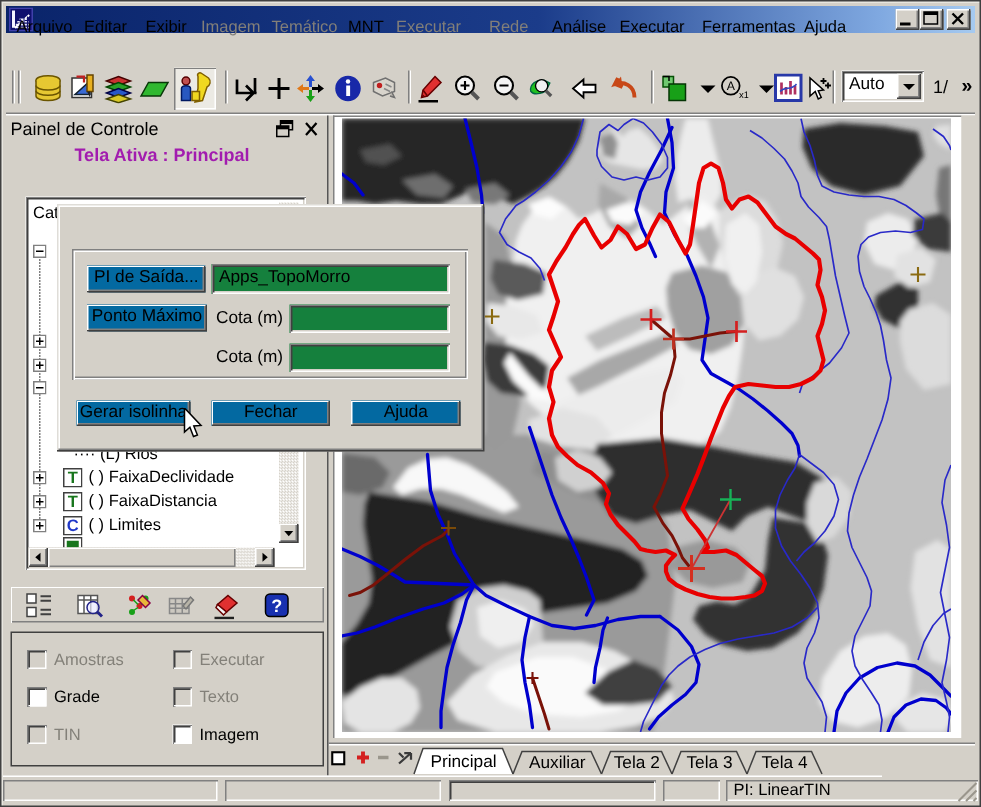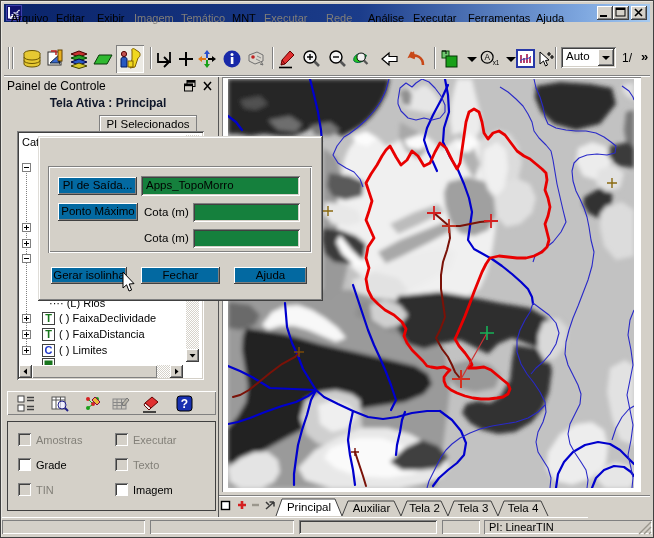--- a/index.html
+++ b/index.html
@@ -222,22 +222,21 @@
  <div class="lab" style="left:4px;top:2px;font-size:12px">Painel de Controle</div>
  <svg class="abs" style="left:181px;top:3px" width="13" height="12">
       <rect x="3" y="0.5" width="8" height="6" fill="none" stroke="#000"></rect>
       <rect x="3" y="0.5" width="8" height="2.2" fill="#000"></rect>
       <rect x="0.5" y="4" width="8" height="7" fill="#d4d0c8" stroke="#000"></rect>
       <rect x="0.5" y="4" width="8" height="2.2" fill="#000"></rect>
     </svg>
  <svg class="abs" style="left:199px;top:3px" width="12" height="12">
       <path d="M2 2 L9 10 M9 2 L2 10" stroke="#000" stroke-width="1.5"></path>
     </svg>
- <div class="lab" style="left:0;top:19px;width:210px;text-align:center;color:#0f172a;font-weight:bold;font-size:12px">Tela Ativa : Principal</div>
- <div class="tab" style="left:96px;top:38px;width:98px;height:17px;line-height:16px;font-size:11.5px">PI Selecionados</div>
+ <div class="lab" style="left:0;top:19px;width:210px;text-align:center;color:#a21caf;font-weight:bold;font-size:12px">Tela Ativa : Principal</div>
 
  <div class="abs sunken" style="left:14px;top:54px;width:187px;height:249px;"></div>
  <div class="lab" style="left:19px;top:59px">Cat</div>
  <div id="tree">
       <div class="abs" style="left:23px;top:88px;width:1px;height:185px;background-image:repeating-linear-gradient(#808080 0 1px,#fff 1px 2px);"></div>
 <svg class="abs" style="left:19px;top:86px" width="9" height="9">
         <rect x="0.5" y="0.5" width="8" height="8" fill="#fff" stroke="#808080"></rect>
         <path d="M2 4.5 L7 4.5" stroke="#000"></path>
       </svg>
 <svg class="abs" style="left:19px;top:146px" width="9" height="9">

